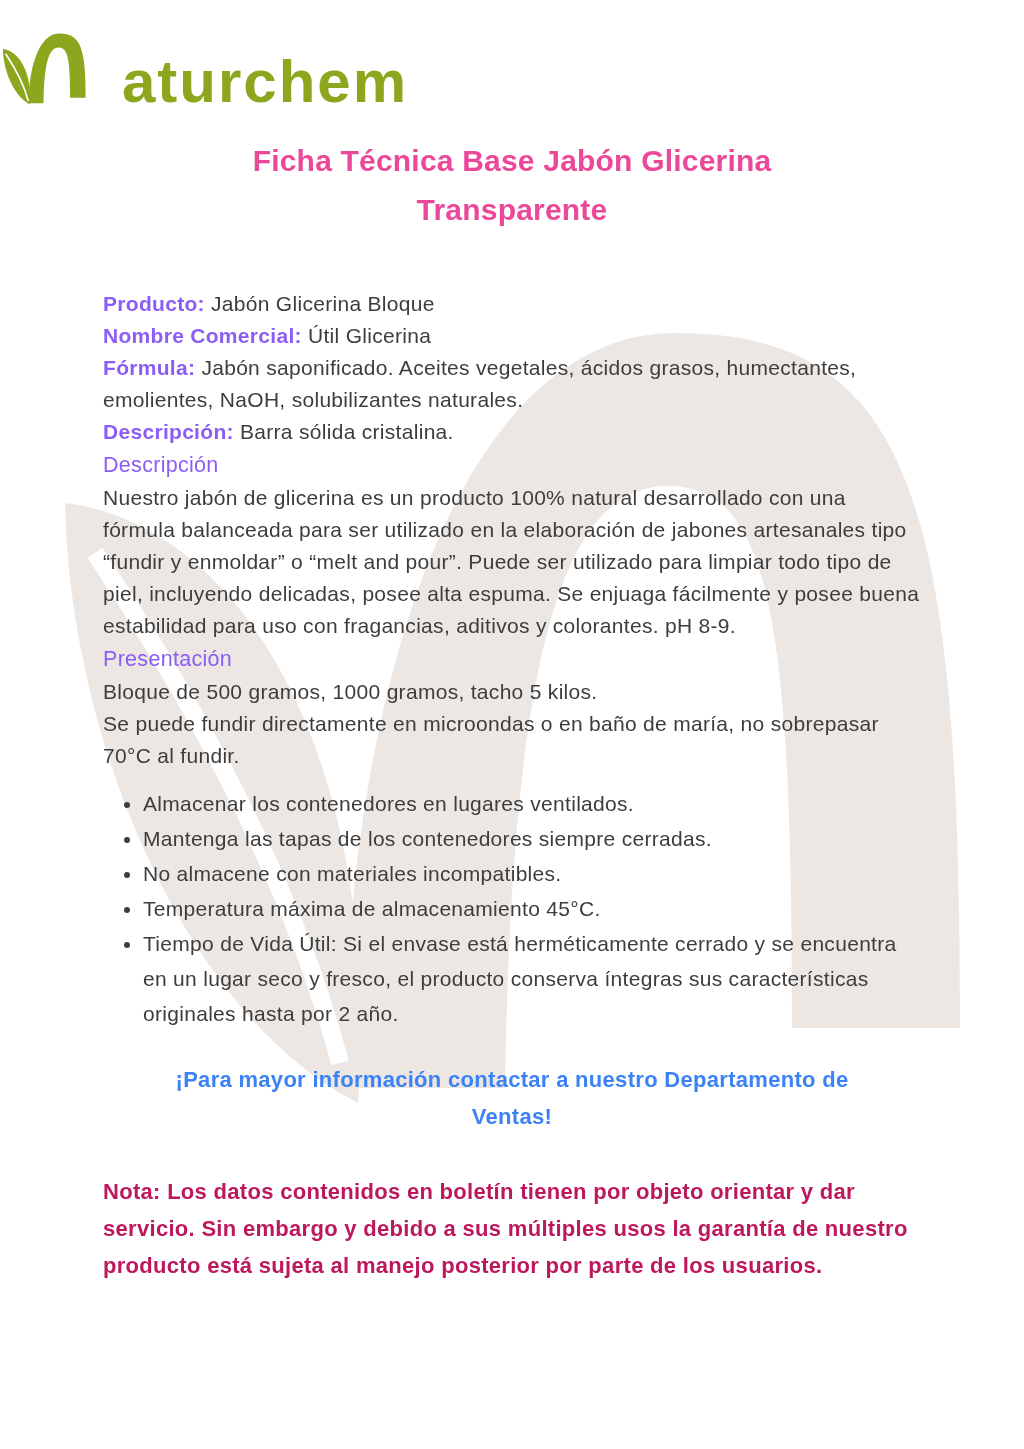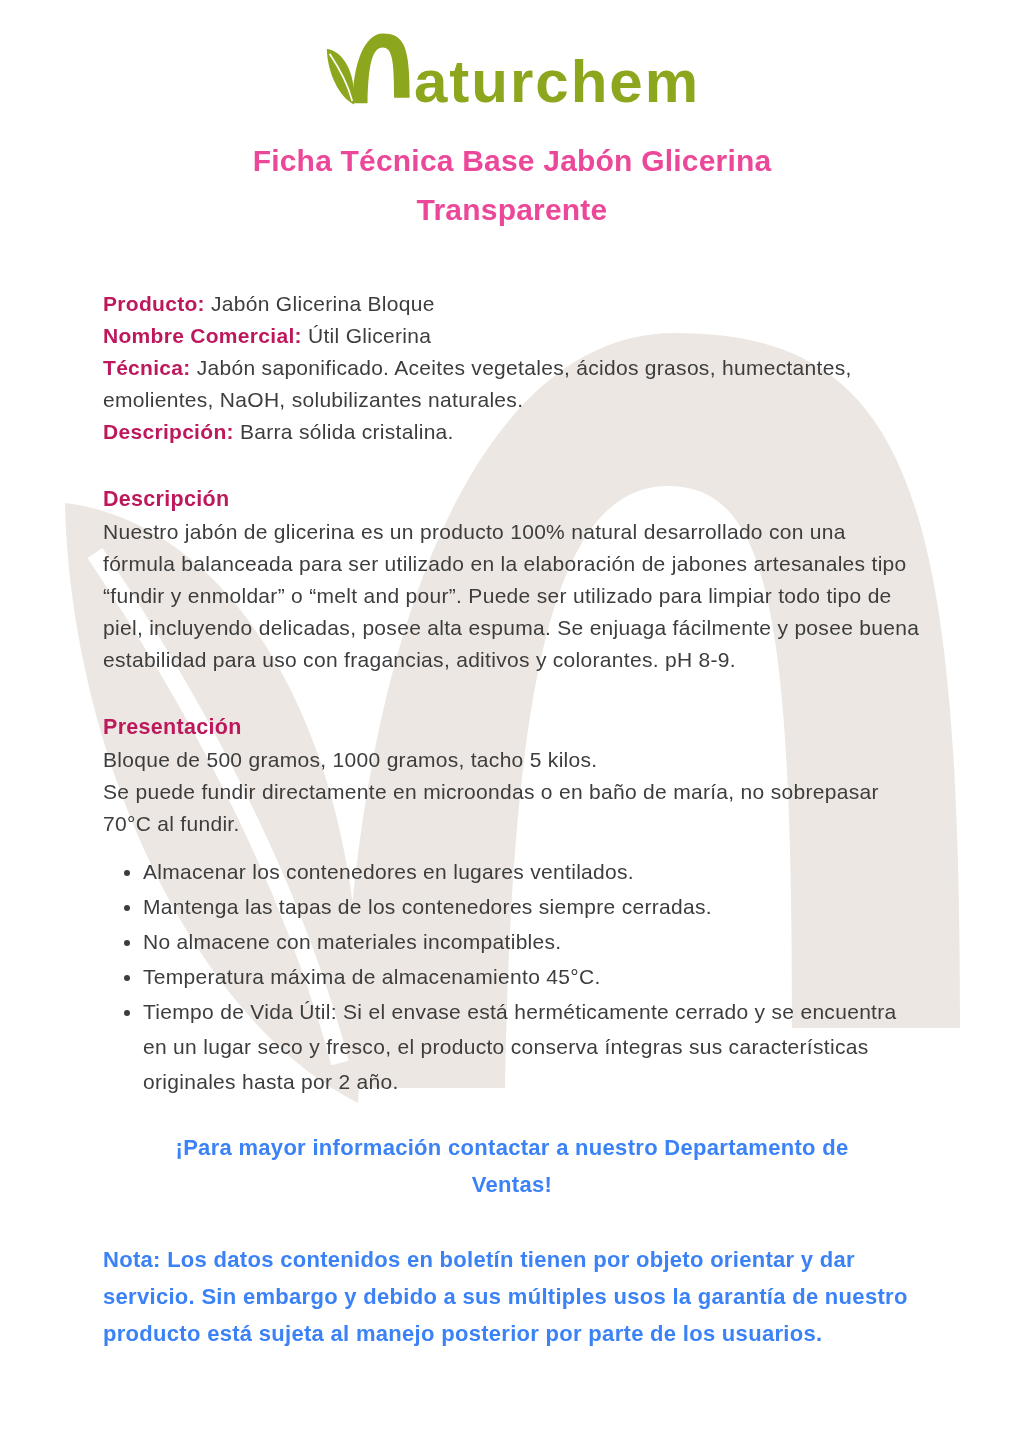--- a/index.html
+++ b/index.html
@@ -21,24 +21,25 @@
     width: 940px;
     height: 800px;
     color: #ece7e2;
     pointer-events: none;
   }
   .content { position: relative; z-index: 1; }
 
   
   .logo-row {
     display: flex;
-    justify-content: center;
+    justify-content: flex-start;
     align-items: flex-end;
     padding-top: 47px;
     height: 106px;
+    gap: 32px;
   }
   .logo-icon { width: 88px; height: 74px; color: #8ca71e; margin-right: 2px; }
   .logo-word {
     font-size: 60px;
     font-weight: 700;
     color: #8ca71e;
     letter-spacing: 2px;
     line-height: 0.82;
   }
 
@@ -50,48 +51,47 @@
     font-size: 30px;
     font-weight: 700;
     line-height: 49px;
     color: #ec4899;
     letter-spacing: 0.2px;
   }
 
   
   .body-col { padding: 0 103px; }
   .body-col p, .body-col li { font-size: 21px; line-height: 32px; letter-spacing: 0.3px; }
-  strong, b, h2 { color: #be185d; }
+  strong, b, h2 { color: #8b5cf6; }
 
   .product-info { margin-top: 54px; }
   .section-heading {
-    margin-top: 34px;
     font-size: 21.5px;
-    font-weight: 700;
+    font-weight: 400;
     line-height: 34px;
     letter-spacing: 0.3px;
   }
   .bullet-list { margin: 14px 0 0 0; padding-left: 40px; }
   .bullet-list li { line-height: 35px; }
 
   .cta {
     margin: 30px auto 0 auto;
     max-width: 750px;
     text-align: center;
     font-weight: 700;
     font-size: 22px !important;
     line-height: 37px !important;
     color: #3b82f6;
   }
   .nota {
     margin-top: 38px;
     font-weight: 700;
     font-size: 22px !important;
     line-height: 37px !important;
-    color: #3b82f6;
+    color: #be185d;
   }
   .hidden-defs { position: absolute; width: 0; height: 0; }
 </style>
 </head>
 <body>
 
 <svg class="hidden-defs" aria-hidden="true">
   <defs>
     <g id="brandmark">
       <path d="M25,185 C195,205 342,430 318,785 C150,700 30,430 25,185 Z" fill="currentColor"></path>
@@ -116,21 +116,21 @@
       <span class="logo-word">aturchem</span>
     </header>
 
     <h1 class="doc-title">Ficha Técnica Base Jabón Glicerina Transparente</h1>
 
     <div class="body-col">
 
       <div class="product-info">
         <p><strong>Producto:</strong> <span>Jabón Glicerina Bloque</span></p>
         <p><strong>Nombre Comercial:</strong> <span>Útil Glicerina</span></p>
-        <p><strong>Técnica:</strong> <span>Jabón saponificado. Aceites vegetales, ácidos grasos, humectantes, emolientes, NaOH, solubilizantes naturales.</span></p>
+        <p><strong>Fórmula:</strong> <span>Jabón saponificado. Aceites vegetales, ácidos grasos, humectantes, emolientes, NaOH, solubilizantes naturales.</span></p>
         <p><strong>Descripción:</strong> <span>Barra sólida cristalina.</span></p>
       </div>
 
       <h2 class="section-heading">Descripción</h2>
       <p>Nuestro jabón de glicerina es un producto 100% natural desarrollado con una fórmula balanceada para ser utilizado en la elaboración de jabones artesanales tipo “fundir y enmoldar” o “melt and pour”. Puede ser utilizado para limpiar todo tipo de piel, incluyendo delicadas, posee alta espuma. Se enjuaga fácilmente y posee buena estabilidad para uso con fragancias, aditivos y colorantes. pH 8-9.</p>
 
       <h2 class="section-heading">Presentación</h2>
       <p>Bloque de 500 gramos, 1000 gramos, tacho 5 kilos.</p>
       <p>Se puede fundir directamente en microondas o en baño de maría, no sobrepasar 70°C al fundir.</p>
 

